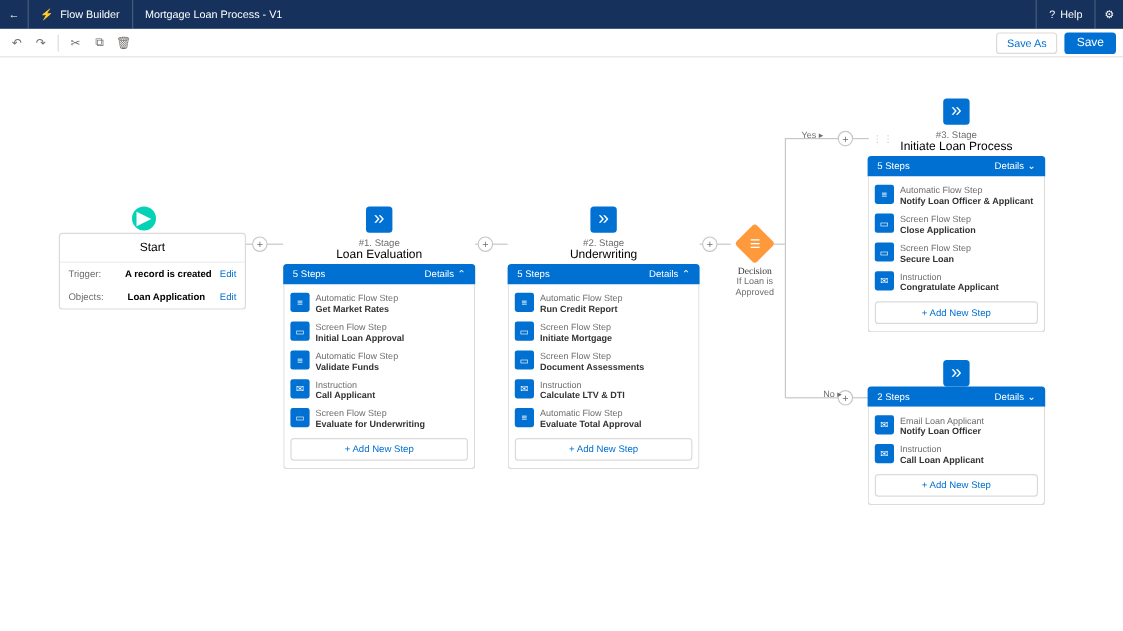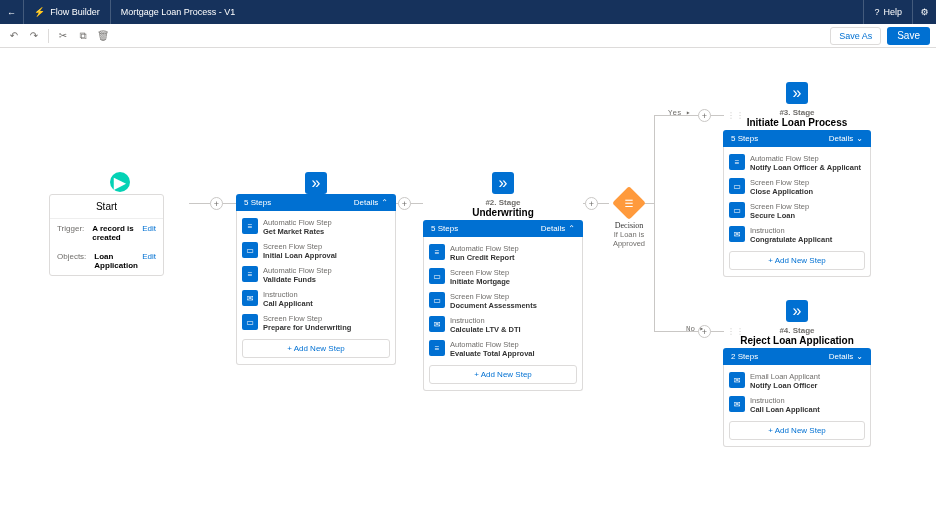--- a/index.html
+++ b/index.html
@@ -20,34 +20,34 @@
 .toolbar .sep { width: 1px; height: 14px; background: #dddbda; margin: 0 2px; }
 .toolbar .right { margin-left: auto; display: flex; gap: 6px; }
 .toolbar .btn-saveas { border: 1px solid #dddbda; background: #fff; color: #0070d2; font-size: 9px; padding: 3px 8px; border-radius: 3px; cursor: pointer; }
 .toolbar .btn-save { background: #0070d2; color: #fff; font-size: 10px; padding: 3px 10px; border-radius: 3px; border: none; cursor: pointer; }
 
 
 .canvas { position: absolute; top: 48px; left: 0; right: 0; bottom: 0; background: #fff; }
 
 
 .play-btn { position: absolute; width: 20px; height: 20px; background: #04d2b5; border-radius: 50%; display: flex; align-items: center; justify-content: center; color: #fff; }
-.start-card { position: absolute; width: 115px; border: 1px solid #dddbda; border-radius: 3px; background: #fff; }
+.start-card { position: absolute; width: 156px; border: 1px solid #dddbda; border-radius: 3px; background: #fff; }
 .start-card .st-hdr { text-align: center; font-size: 10px; padding: 6px 0; border-bottom: 1px solid #eee; }
 .start-card .st-row { display: flex; font-size: 8px; padding: 5px 7px; align-items: baseline; }
-.start-card .st-row .lbl { color: #706e6b; margin-right: 8px; }
+.start-card .st-row .lbl { color: #706e6b; margin-right: 20px; }
 .start-card .st-row .val { font-weight: 600; flex: 1; }
 .start-card .st-row .edit { color: #0070d2; cursor: pointer; }
 
 
 .stage { position: absolute; width: 160px; }
 .stage .icon-bar { display: flex; justify-content: center; }
 .stage .stage-icon { width: 22px; height: 22px; background: #0070d2; border-radius: 3px; display: flex; align-items: center; justify-content: center; color: #fff; }
 .stage .stage-head { text-align: center; padding: 4px 0 2px; }
-.stage .stage-sub { font-size: 8px; color: #706e6b; font-weight: bold; }
-.stage .stage-title { font-size: 10px; font-weight: 700; }
+.stage .stage-sub { font-size: 8px; color: #706e6b; }
+.stage .stage-title { font-size: 10px; font-weight: 400; }
 .stage .steps-bar { background: #0070d2; color: #fff; font-size: 8px; padding: 4px 8px; display: flex; align-items: center; border-radius: 3px 3px 0 0; }
 .stage .steps-bar .sc { flex: 1; }
 .stage .steps-bar .det { cursor: pointer; display: flex; align-items: center; gap: 3px; }
 .stage .body { border: 1px solid #dddbda; border-top: none; border-radius: 0 0 3px 3px; padding: 4px 5px 6px; background: #fff; }
 .step { display: flex; gap: 5px; padding: 3px 0; align-items: flex-start; }
 .step .sic { width: 16px; height: 16px; background: #0070d2; border-radius: 2px; flex-shrink: 0; display: flex; align-items: center; justify-content: center; color: #fff; font-size: 8px; }
 .step .txt { font-size: 7.5px; line-height: 1.2; }
 .step .t1 { color: #706e6b; }
 .step .t2 { font-weight: 700; color: #333; }
 .add-step { border: 1px solid #dddbda; border-radius: 3px; text-align: center; font-size: 8px; color: #0070d2; padding: 4px 0; margin-top: 4px; cursor: pointer; }
@@ -58,21 +58,21 @@
 .decision .diamond-inner { transform: rotate(-45deg); color: #fff; font-size: 10px; }
 .decision .dlbl { font-size: 8px; color: #333; margin-top: 6px; font-family: Liberation Serif, serif; }
 .decision .dsub { font-size: 7.5px; color: #706e6b; }
 
 
 .conn-plus { position: absolute; width: 13px; height: 13px; border: 1px solid #c9c7c5; border-radius: 50%; background: #fff; display: flex; align-items: center; justify-content: center; font-size: 9px; color: #706e6b; cursor: pointer; }
 
 
 .line { position: absolute; background: #c9c7c5; }
 
-.branch-label { position: absolute; font-size: 7.5px; color: #706e6b; font-family: Liberation Mono, monospace; }
+.branch-label { position: absolute; font-size: 7.5px; color: #706e6b; }
 
 .grip { position: absolute; font-size: 8px; color: #c9c7c5; letter-spacing: 1px; }
 </style>
 </head>
 <body>
 
 <div class="header">
   <div class="back">
       <span>←</span>
     </div>
@@ -161,20 +161,24 @@
 
   <div class="grip" style="left:727px; top:63px;">⋮⋮</div>
   <div class="grip" style="left:727px; top:279px;">⋮⋮</div>
 
   <div class="stage" style="left:236px; top:124px;">
     <div class="icon-bar">
         <div class="stage-icon">
           <span>»</span>
         </div>
       </div>
+    <div class="stage-head">
+      <div class="stage-sub">#1. Stage</div>
+      <div class="stage-title">Loan Evaluation</div>
+    </div>
     <div class="steps-bar">
       <span class="sc">5 Steps</span>
       <span class="det">
           <span>Details</span> 
           <span>⌃</span>
         </span>
     </div>
     <div class="body">
       <div class="step">
           <div class="sic">≡</div>
@@ -201,21 +205,21 @@
           <div class="sic">✉</div>
           <div class="txt">
             <div class="t1">Instruction</div>
             <div class="t2">Call Applicant</div>
           </div>
         </div>
       <div class="step">
           <div class="sic">▭</div>
           <div class="txt">
             <div class="t1">Screen Flow Step</div>
-            <div class="t2">Prepare for Underwriting</div>
+            <div class="t2">Evaluate for Underwriting</div>
           </div>
         </div>
       <div class="add-step">+   Add New Step</div>
     </div>
   </div>
 
   <div class="stage" style="left:423px; top:124px;">
     <div class="icon-bar">
         <div class="stage-icon">
           <span>»</span>
@@ -329,24 +333,20 @@
       <div class="add-step">+   Add New Step</div>
     </div>
   </div>
 
   <div class="stage" style="left:723px; top:252px; width:148px;">
     <div class="icon-bar">
         <div class="stage-icon">
           <span>»</span>
         </div>
       </div>
-    <div class="stage-head">
-      <div class="stage-sub">#4. Stage</div>
-      <div class="stage-title">Reject Loan Application</div>
-    </div>
     <div class="steps-bar">
       <span class="sc">2 Steps</span>
       <span class="det">
           <span>Details</span> 
           <span>⌄</span>
         </span>
     </div>
     <div class="body">
       <div class="step">
           <div class="sic">✉</div>

